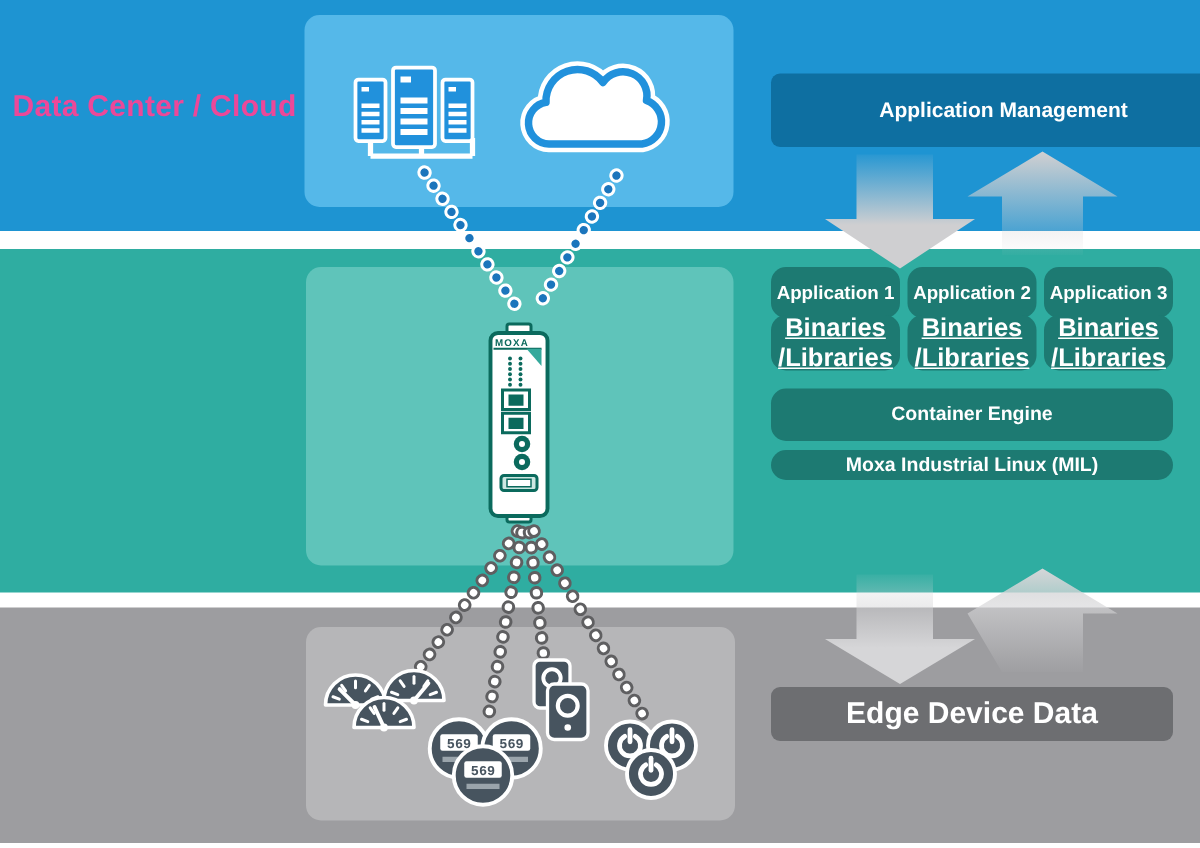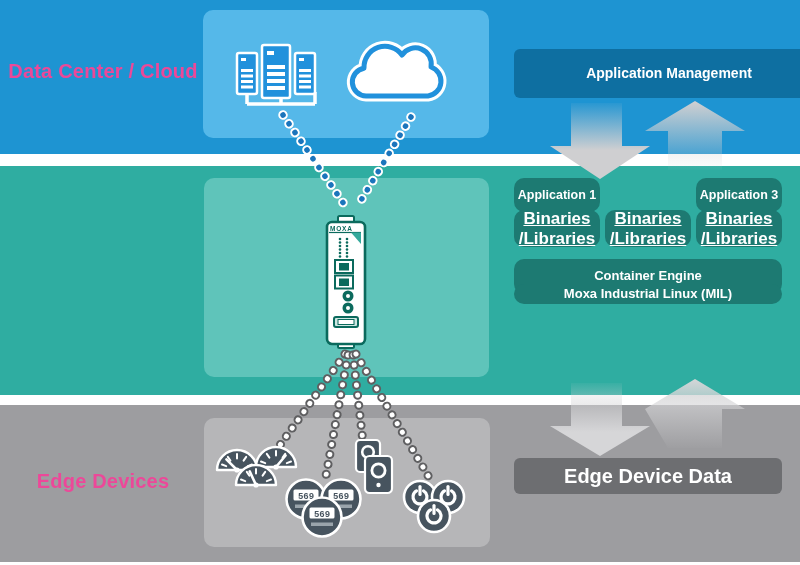--- a/index.html
+++ b/index.html
@@ -23,43 +23,43 @@
   .box-cloud{background:var(--cloud-box,#0e6fa1);}
   .box-fog{background:var(--fog-box,#1d7a72);border-radius:10px;}
   .box-edge{background:var(--edge-box,#6d6e71);}
   .app-mgmt{left:514px;top:49px;width:310px;height:49px;font-size:14px;}
   .edge-data{left:514px;top:458px;width:268px;height:36px;font-size:20px;}
   .fog-app{top:178px;width:86px;height:34px;font-size:12.5px;}
   .fog-bin{top:210px;width:86px;height:37px;font-size:17px;text-decoration:underline;}
   .col-1{left:514px;} .col-2{left:605px;} .col-3{left:696px;}
   .fog-wide{left:514px;width:268px;font-size:13px;}
   .fog-container{top:259px;height:35px;}
-  .fog-mil{top:284px;height:20px;}
+  .fog-mil{top:300px;height:20px;}
   .fog-conn{top:342px;height:35px;}
   .overlay{position:absolute;left:0;top:0;pointer-events:none;}
 </style>
 </head>
 <body>
 
 <div class="stage">
 
   <div class="band band-cloud"></div>
   <div class="band band-fog"></div>
   <div class="band band-edge"></div>
 
   <div class="panel panel-cloud"></div>
   <div class="panel panel-fog"></div>
   <div class="panel panel-edge"></div>
 
   <div class="band-label lbl-cloud">Data Center / Cloud</div>
-  <div class="band-label lbl-edge">Edge Devices</div>
 
   <div class="box box-cloud app-mgmt">Application Management</div>
 
   <div class="box box-fog fog-app col-1">Application 1</div>
+  <div class="box box-fog fog-app col-2">Application 2</div>
   <div class="box box-fog fog-app col-3">Application 3</div>
 
   <div class="box box-fog fog-bin col-1">
     <span><span>Binaries</span><br>
     <span>/Libraries</span></span>
   </div>
   <div class="box box-fog fog-bin col-2">
     <span><span>Binaries</span><br>
     <span>/Libraries</span></span>
   </div>

